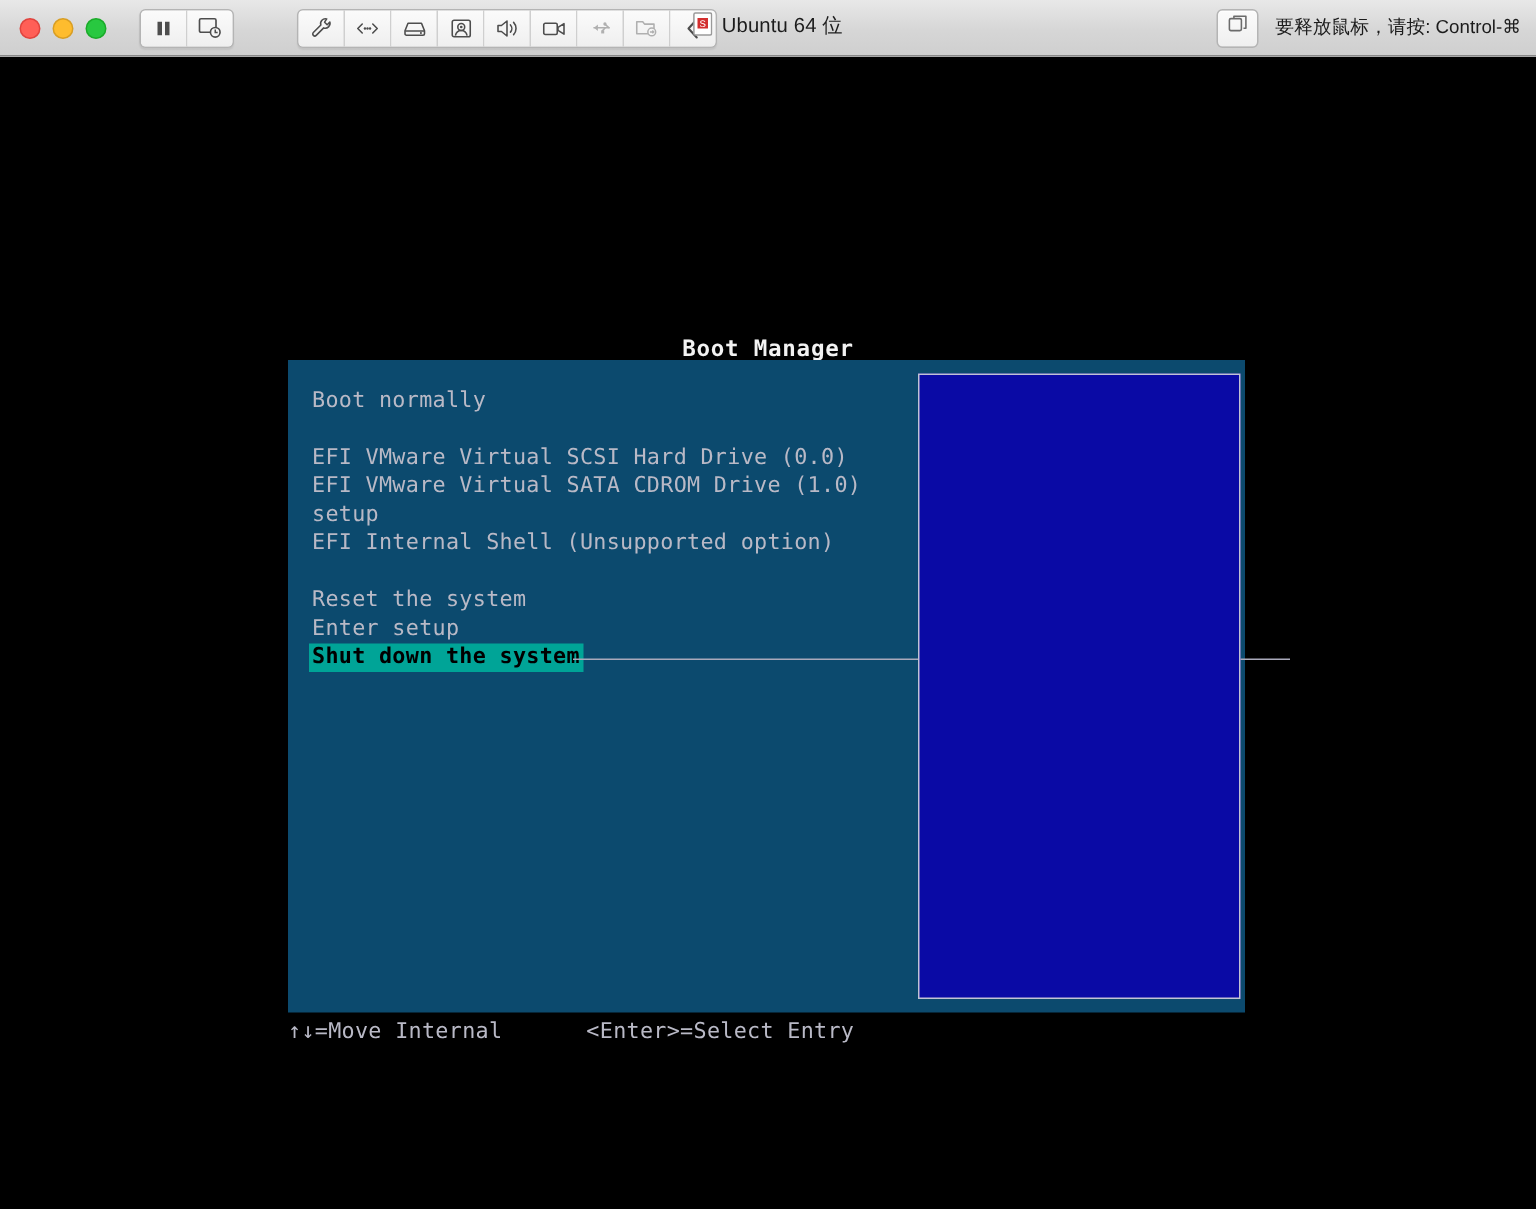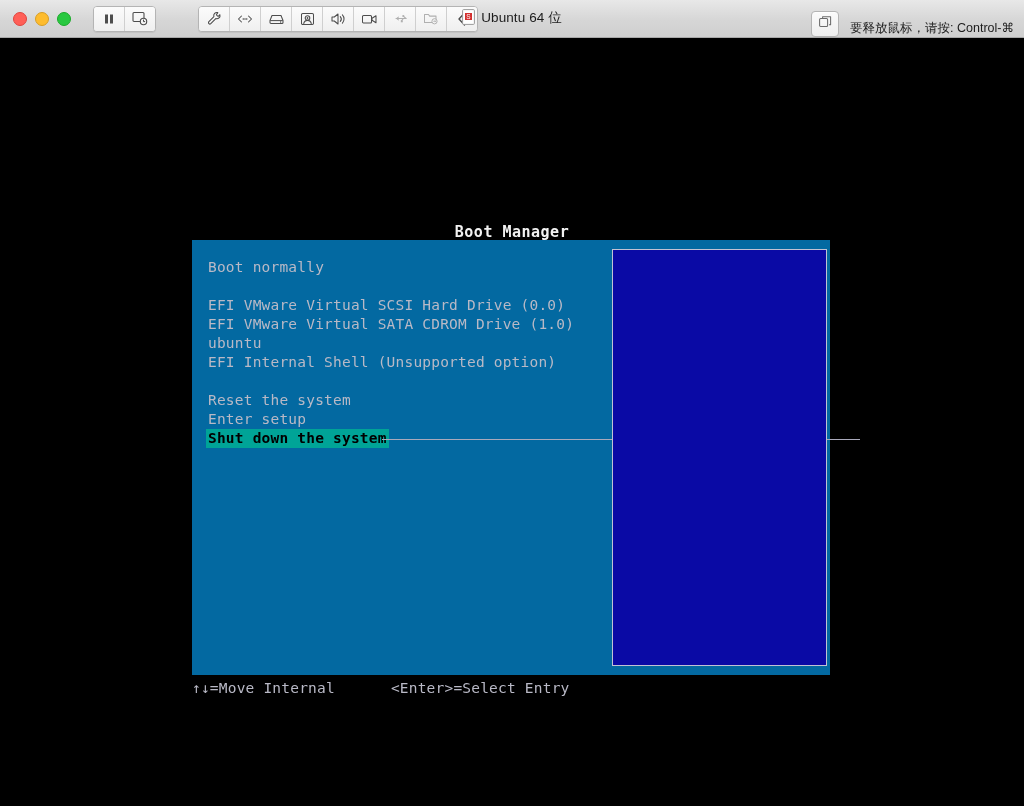--- a/index.html
+++ b/index.html
@@ -99,21 +99,21 @@
     font-size: 13.5px;
     color: #1c1c1c;
     letter-spacing: 0.1px;
   }
 
   .titlebar-right {
     position: absolute;
     right: 10px;
     top: 0; bottom: 0;
     display: flex;
-    align-items: flex-end;
+    align-items: center;
     gap: 11px;
   }
   .hint-btn {
     width: 26px; height: 24px;
     border-radius: 4px;
     border: 1px solid #b4b4b4;
     background: linear-gradient(to bottom,#fbfbfb,#efefef);
     display: flex; align-items: center; justify-content: center;
     box-shadow: 0 1px 0 rgba(255,255,255,0.7) inset;
   }
@@ -152,21 +152,21 @@
     color: #f2f2f2;
     letter-spacing: 0.5px;
   }
 
   .bios-body {
     position: absolute;
     left: 192px;
     top: 202px;
     width: 638px;
     height: 435px;
-    background: #0369a1;
+    background: #0c4a6e;
   }
 
   .menu {
     position: absolute;
     left: 14px;
     top: 18px;
     width: 420px;
   }
   .menu-row {
     height: 19px;
@@ -381,21 +381,21 @@
 
       <div class="bios-title">Boot Manager</div>
 
       <div class="bios-body">
 
         <div class="menu">
             <div class="menu-row"><span class="label">Boot normally</span></div>
             <div class="menu-row spacer"><span class="label"></span></div>
             <div class="menu-row"><span class="label">EFI VMware Virtual SCSI Hard Drive (0.0)</span></div>
             <div class="menu-row"><span class="label">EFI VMware Virtual SATA CDROM Drive (1.0)</span></div>
-            <div class="menu-row"><span class="label">ubuntu</span></div>
+            <div class="menu-row"><span class="label">setup</span></div>
             <div class="menu-row"><span class="label">EFI Internal Shell (Unsupported option)</span></div>
             <div class="menu-row spacer"><span class="label"></span></div>
             <div class="menu-row"><span class="label">Reset the system</span></div>
             <div class="menu-row"><span class="label">Enter setup</span></div>
             <div class="menu-row selected"><span class="label">Shut down the system</span><span class="rule"></span></div>
           </div>
 
         <div class="info-panel"></div>
 
       </div>

